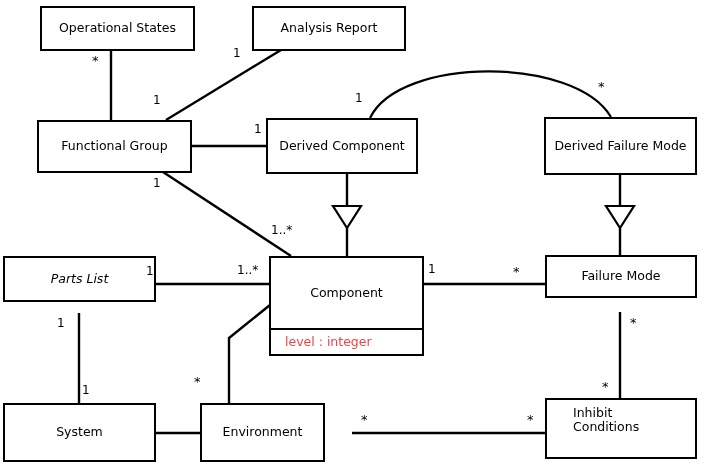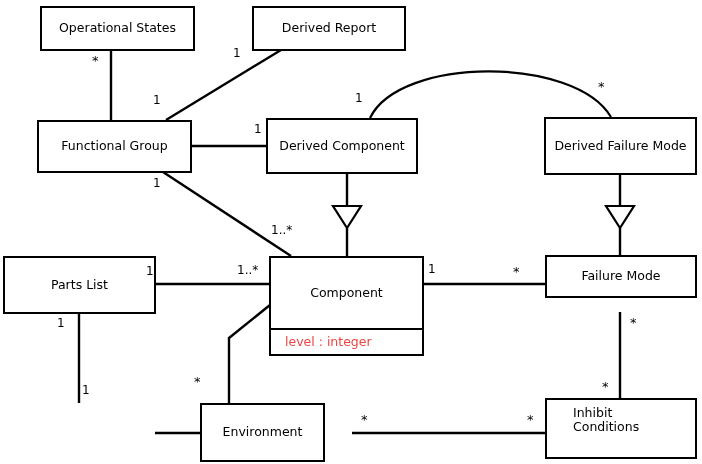--- a/index.html
+++ b/index.html
@@ -113,48 +113,51 @@
     <line x1="155" y1="433" x2="200" y2="433" stroke="#000" stroke-width="2.4"></line>
 
     <line x1="352" y1="433" x2="545" y2="433" stroke="#000" stroke-width="2.4"></line>
   </svg>
 
   <div class="uml-class" style="left:40px; top:6px; width:155px; height:45px;">
     <div class="uml-name">Operational States</div>
   </div>
 
   <div class="uml-class" style="left:252px; top:6px; width:154px; height:45px;">
-    <div class="uml-name">Derived Report</div>
+    <div class="uml-name">Analysis Report</div>
   </div>
 
   <div class="uml-class" style="left:37px; top:120px; width:155px; height:53px;">
     <div class="uml-name">Functional Group</div>
   </div>
 
   <div class="uml-class" style="left:544px; top:117px; width:153px; height:58px;">
     <div class="uml-name">Derived Failure Mode</div>
   </div>
 
   <div class="uml-class" style="left:266px; top:118px; width:152px; height:56px;">
     <div class="uml-name">Derived Component</div>
   </div>
 
-  <div class="uml-class" style="left:3px; top:256px; width:153px; height:58px;">
+  <div class="uml-class" style="left:3px; top:256px; width:153px; height:46px;font-style:italic;">
     <div class="uml-name">Parts List</div>
   </div>
 
   <div class="uml-class" style="left:269px; top:256px; width:155px; height:100px;">
     <div class="uml-name">Component</div>
     <div class="uml-attrs">level : integer</div>
   </div>
 
   <div class="uml-class" style="left:545px; top:255px; width:152px; height:43px;">
     <div class="uml-name">Failure Mode</div>
   </div>
 
+  <div class="uml-class" style="left:3px; top:403px; width:153px; height:59px;">
+    <div class="uml-name">System</div>
+  </div>
 
   <div class="uml-class" style="left:200px; top:403px; width:125px; height:59px;">
     <div class="uml-name">Environment</div>
   </div>
 
   <div class="uml-class" style="left:545px; top:398px; width:152px; height:61px;">
     <div class="uml-name left-align">Inhibit
 Conditions</div>
   </div>
 

